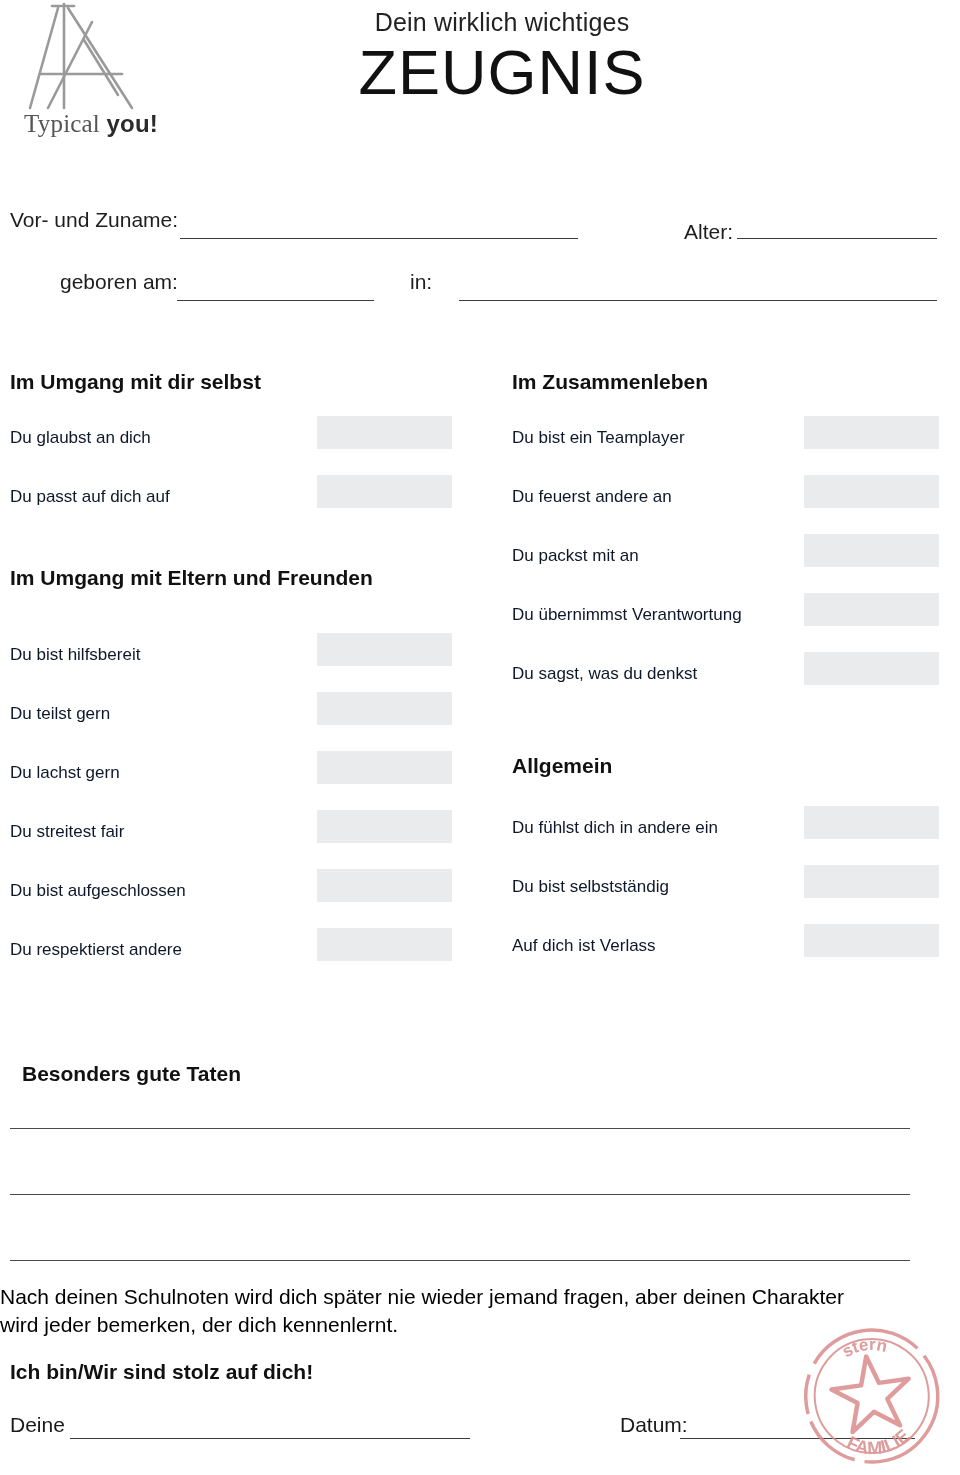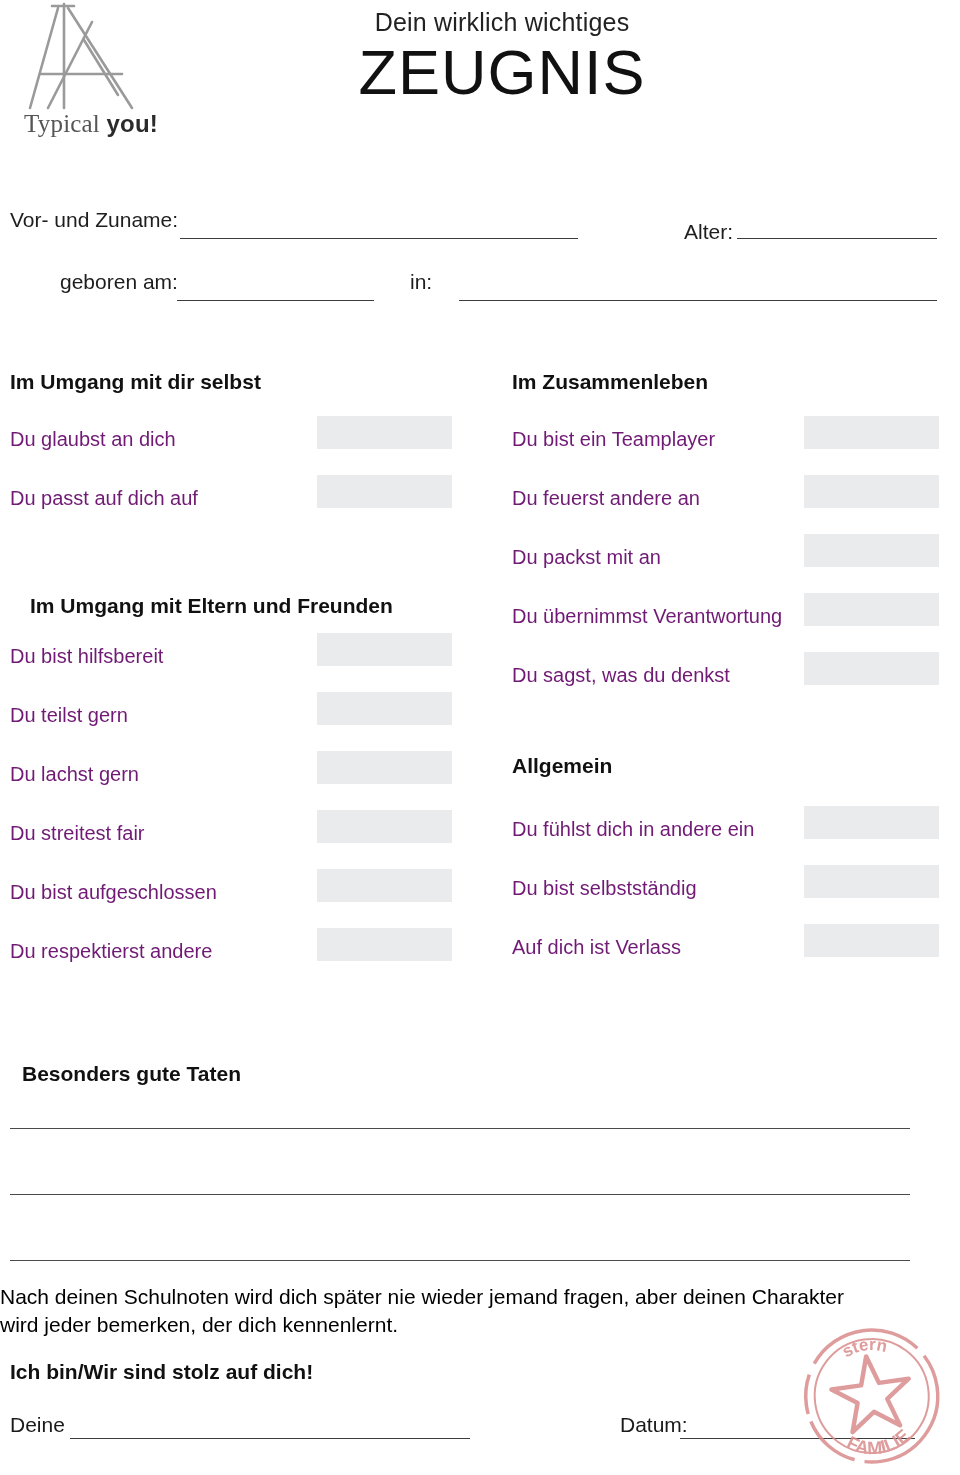--- a/index.html
+++ b/index.html
@@ -103,22 +103,22 @@
   .sec-head {
     font-size: 21px;
     font-weight: bold;
     color: #111;
     margin: 0;
     position: absolute;
     white-space: nowrap;
   }
   .item {
     position: absolute;
-    font-size: 20px;
-    color: #701a75;
+    font-size: 17px;
+    color: #0f172a;
     white-space: nowrap;
   }
   .box {
     position: absolute;
     width: 135px;
     height: 33px;
     background: #e9ebec;
   }
 
   
@@ -224,21 +224,21 @@
     <div class="col col-left">
 
       <div class="sec-head" style="left:-12px;top:0;">Im Umgang mit dir selbst</div>
 
       <div class="item" style="left:-12px;top:58px;">Du glaubst an dich</div>
       <div class="box" style="left:295px;top:46px;"></div>
 
       <div class="item" style="left:-12px;top:117px;">Du passt auf dich auf</div>
       <div class="box" style="left:295px;top:105px;"></div>
 
-      <div class="sec-head" style="left:-12px;top:224px;margin-left:20px;">Im Umgang mit Eltern und Freunden</div>
+      <div class="sec-head" style="left:-12px;top:196px;">Im Umgang mit Eltern und Freunden</div>
 
       <div class="item" style="left:-12px;top:275px;text-align:center;">Du bist hilfsbereit</div>
       <div class="box" style="left:295px;top:263px;"></div>
 
       <div class="item" style="left:-12px;top:334px;">Du teilst gern</div>
       <div class="box" style="left:295px;top:322px;"></div>
 
       <div class="item" style="left:-12px;top:393px;">Du lachst gern</div>
       <div class="box" style="left:295px;top:381px;"></div>
 

